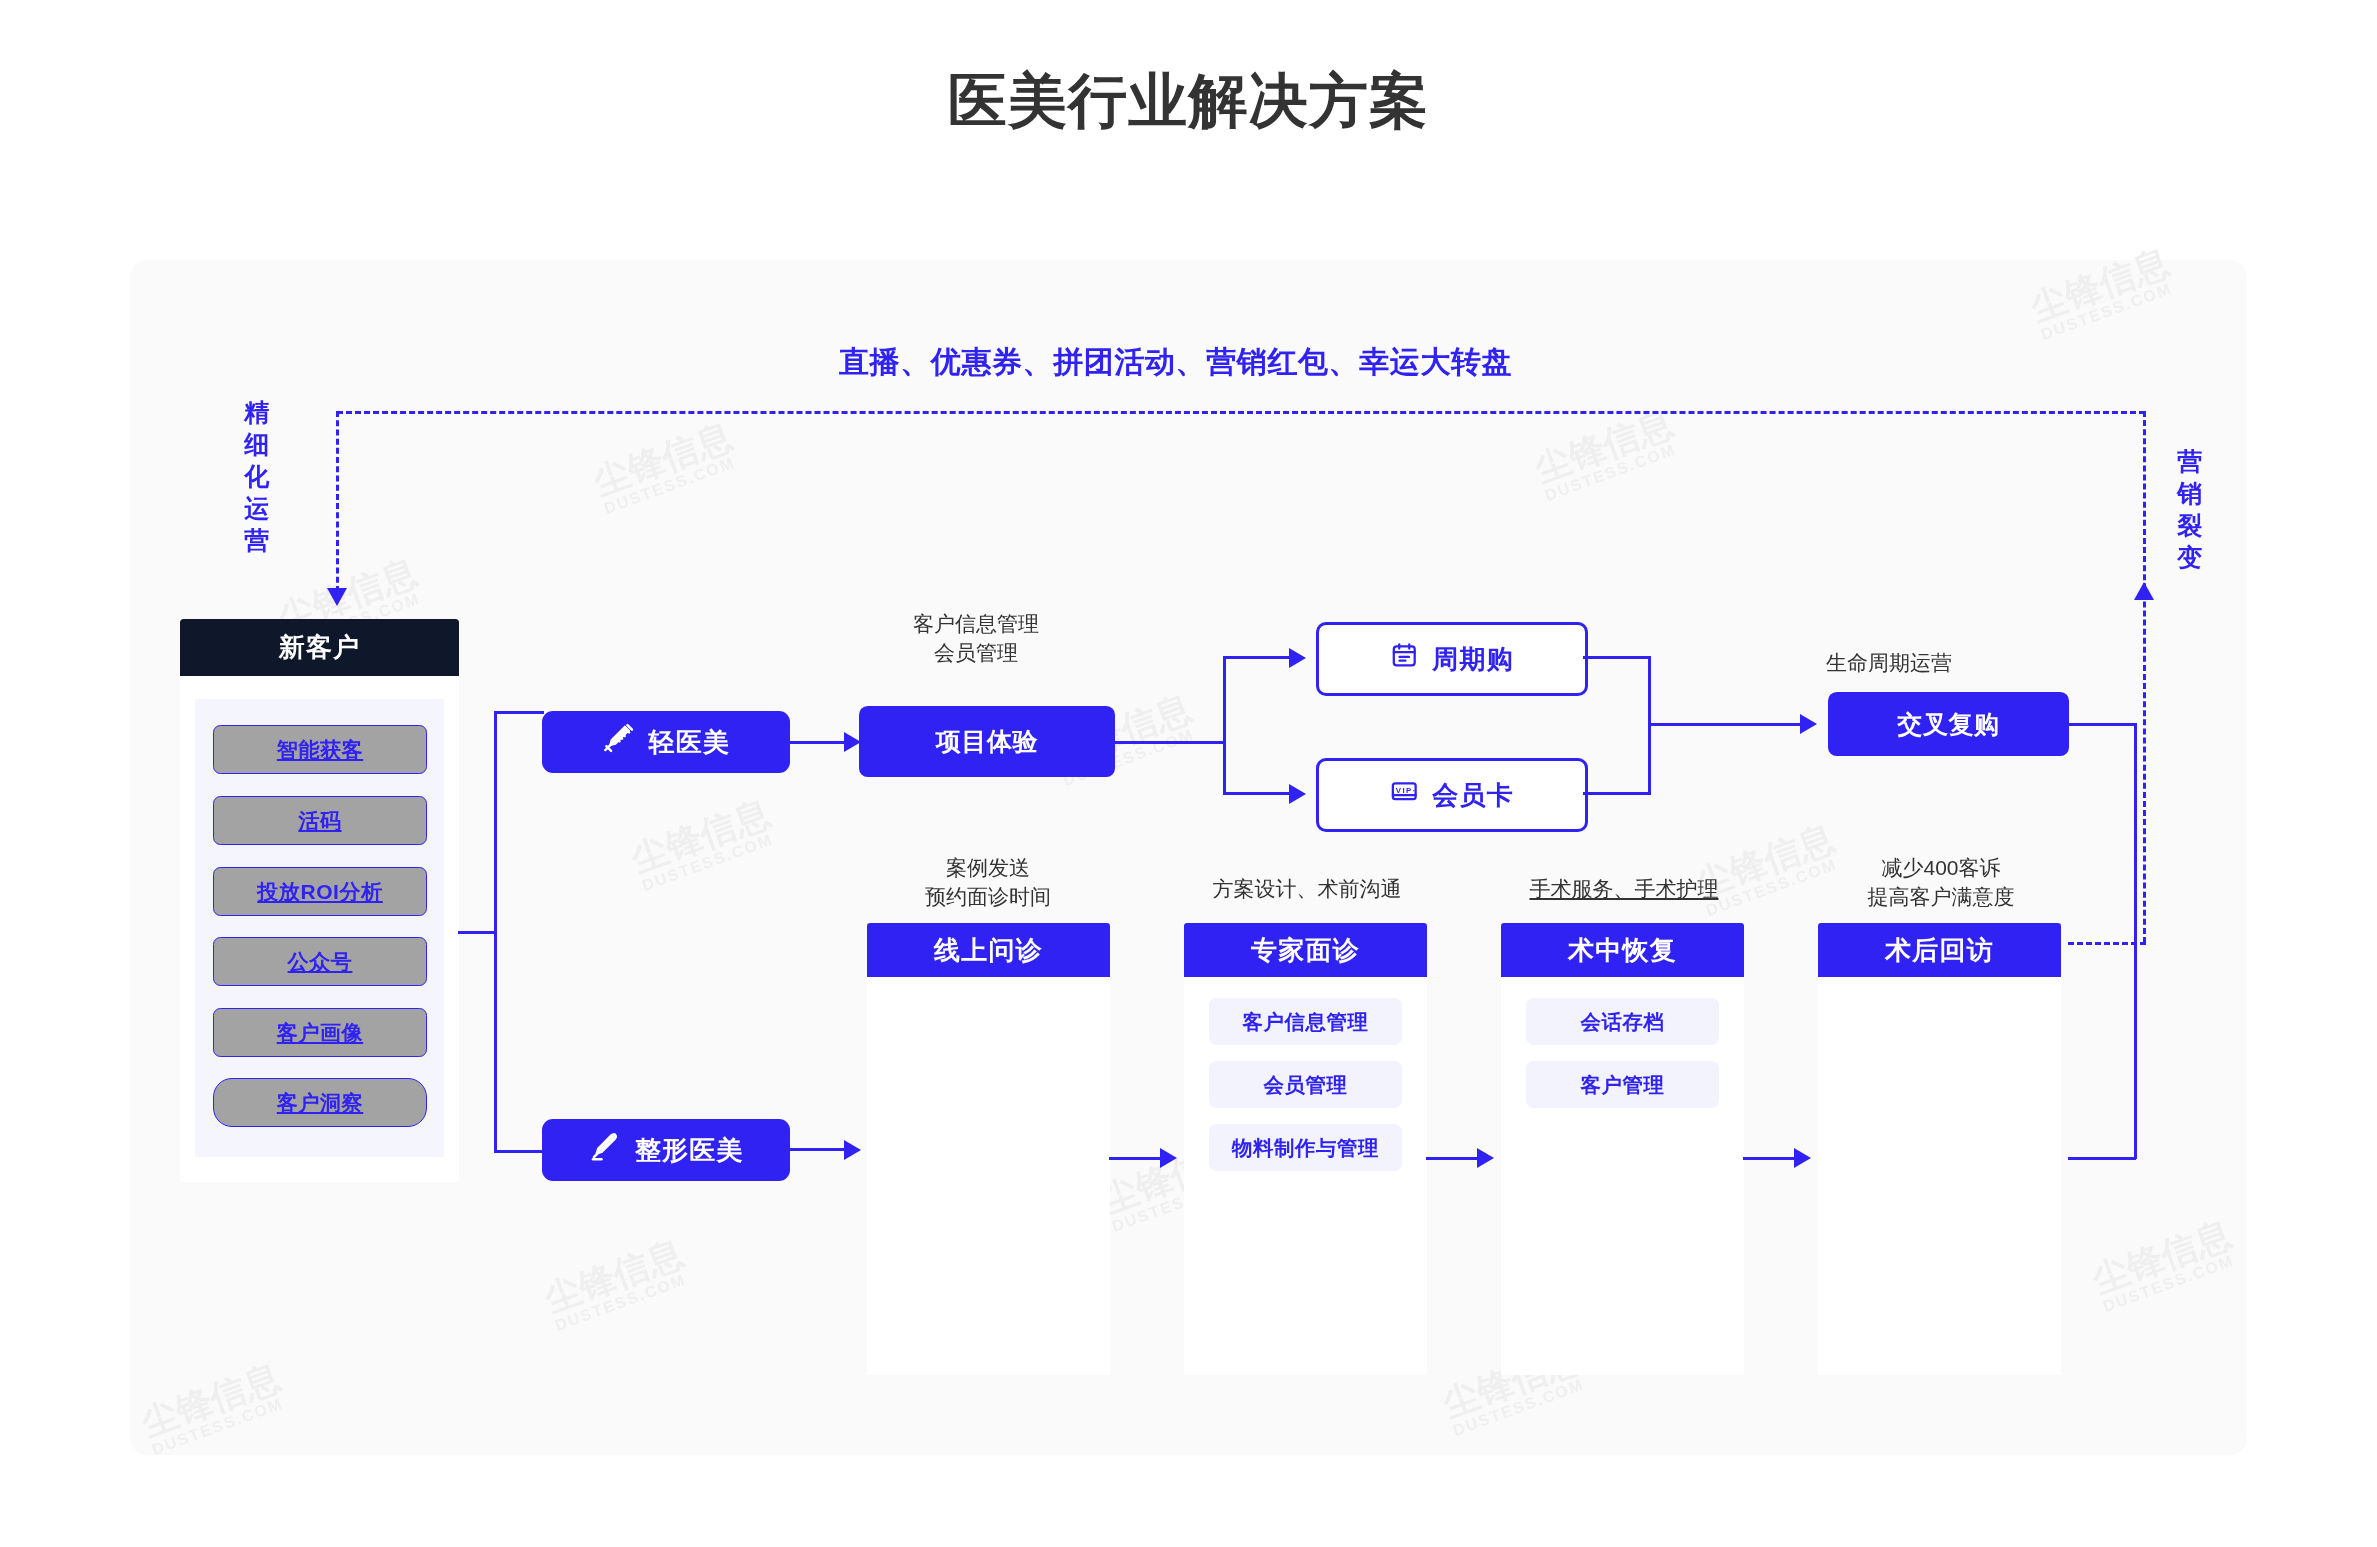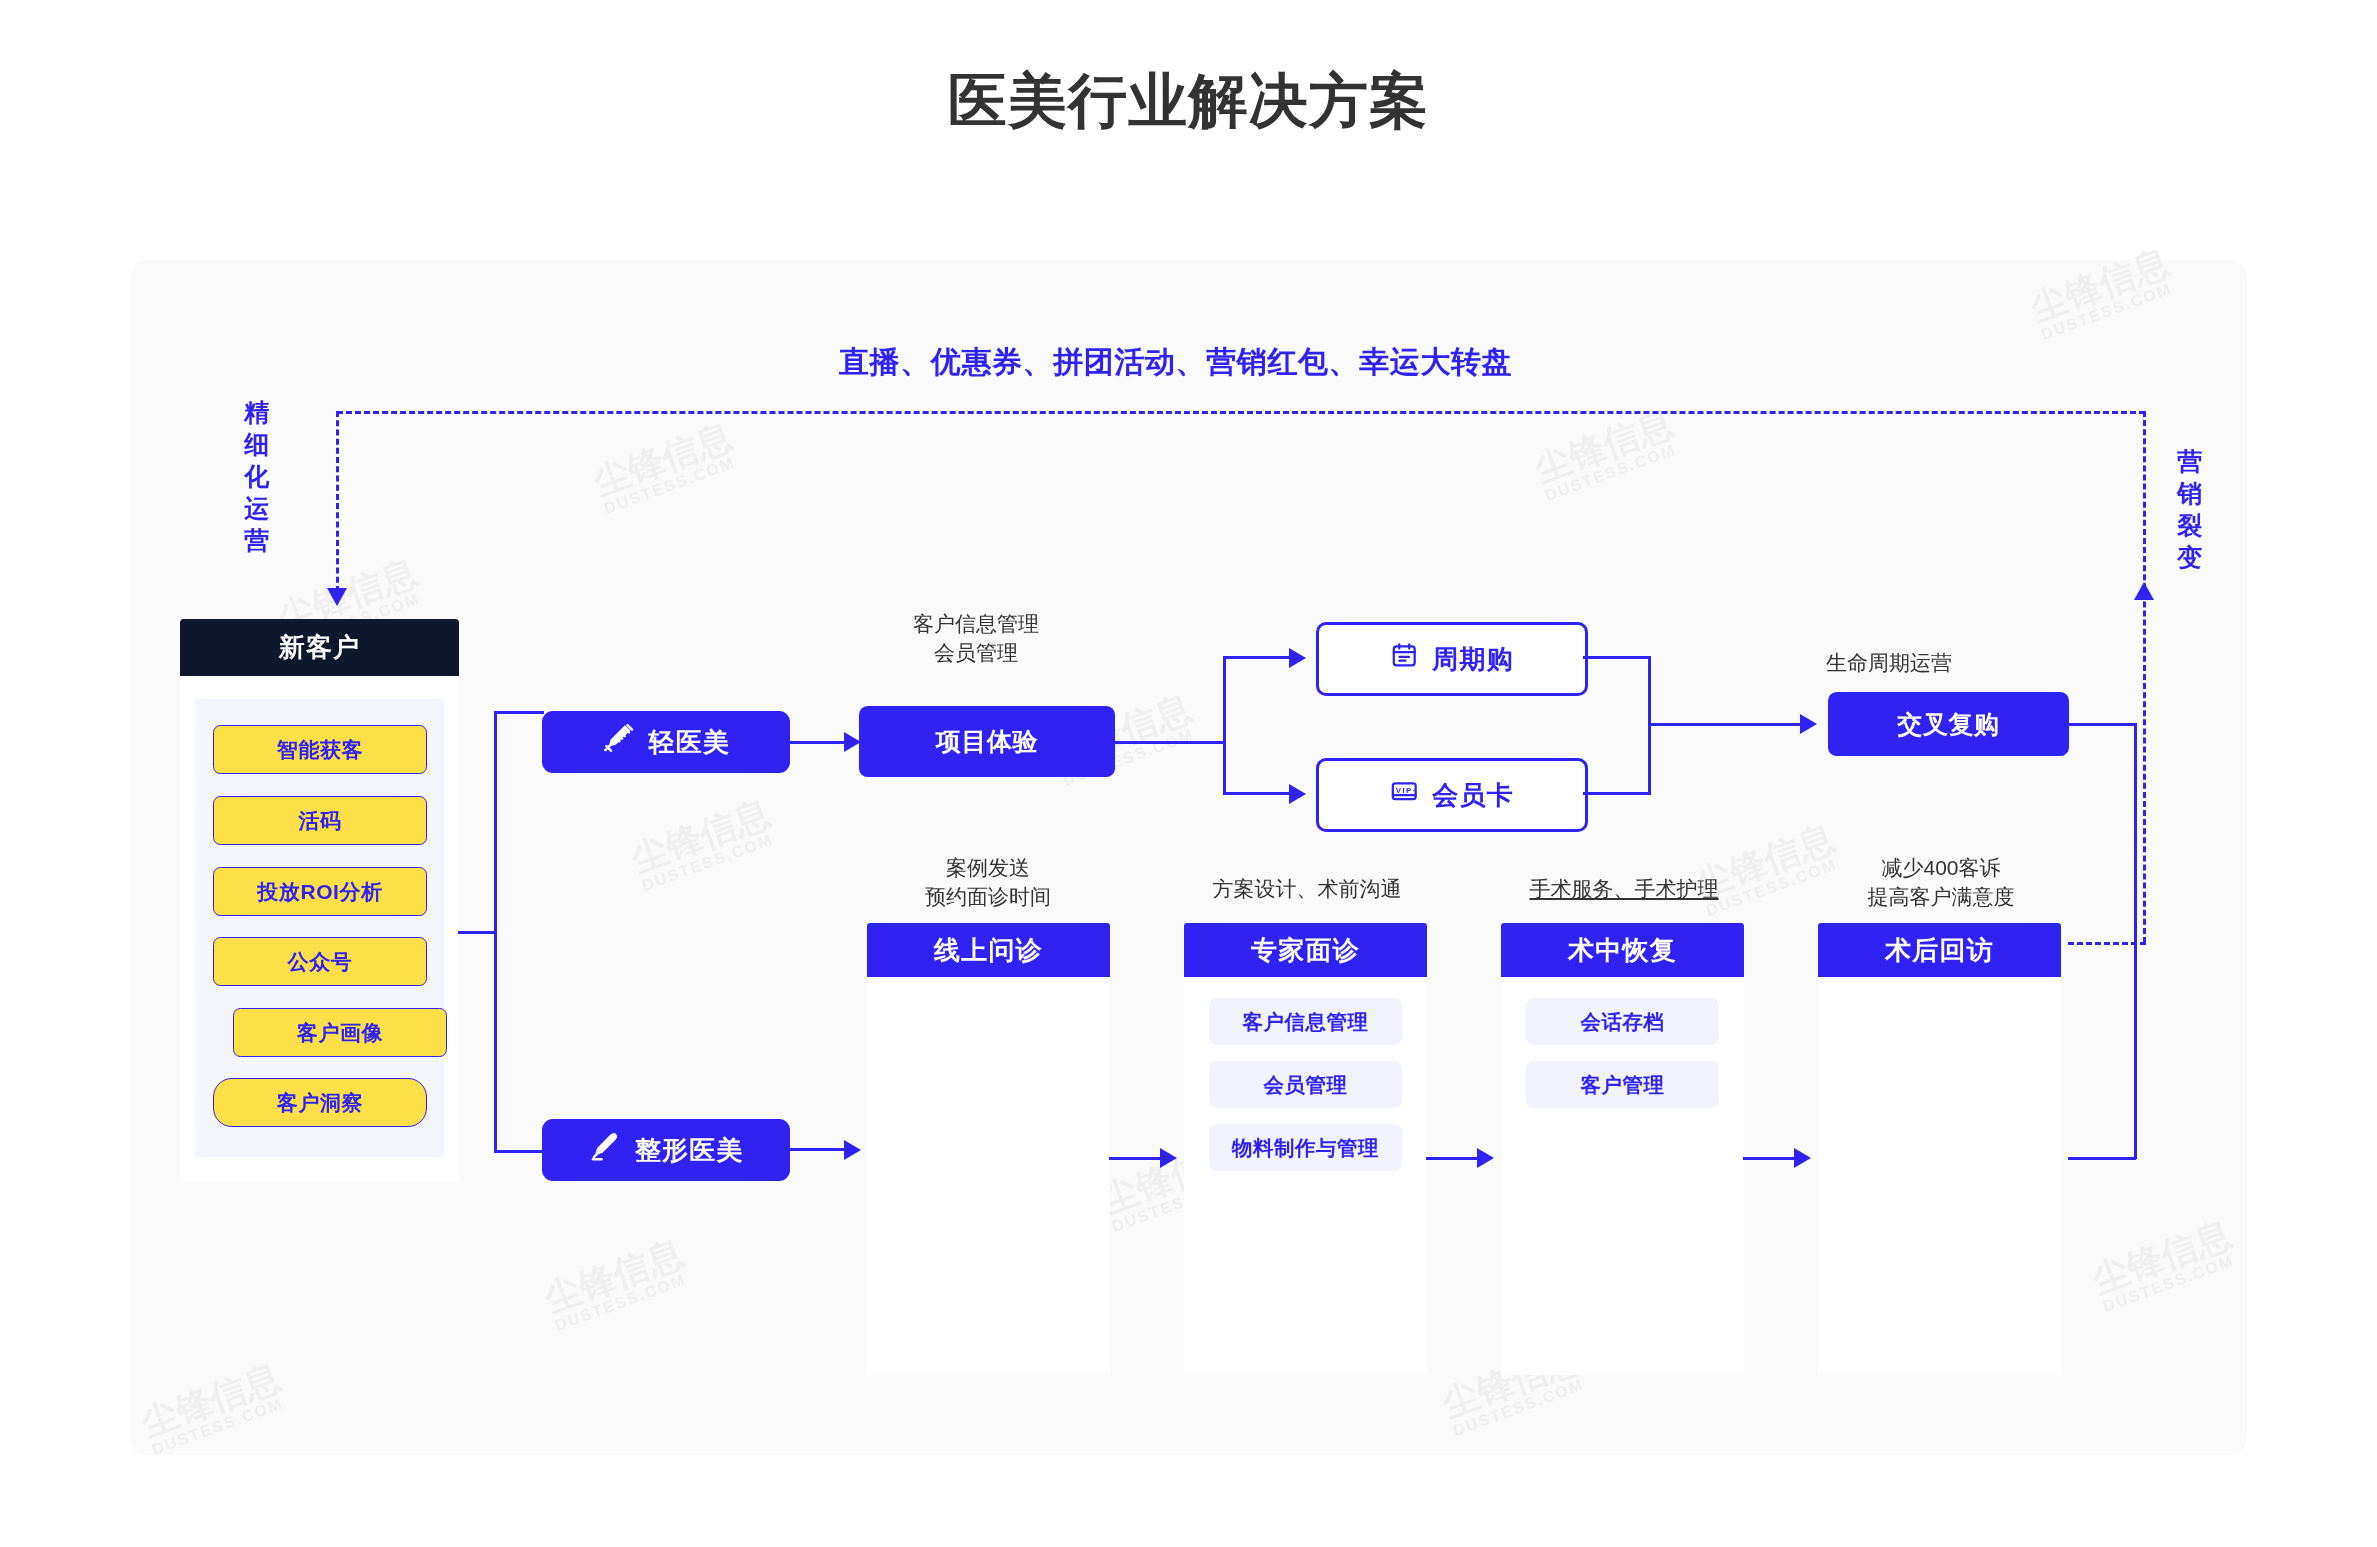--- a/index.html
+++ b/index.html
@@ -69,23 +69,23 @@
   
   .ncard{position:absolute;left:180px;top:619px;width:279px;height:563px;
          background:#ffffff;}
   .ncard .head{position:absolute;left:0;top:0;width:279px;height:57px;
        background:#0f172a;color:#fff;font-size:26px;font-weight:bold;
        display:flex;align-items:center;justify-content:center;letter-spacing:1.2px;
        border-radius:3.7px 3.7px 0 0;}
   .ncard .inner{position:absolute;left:15px;top:80px;width:249px;height:458px;
        background:#f4f5fd;}
   .nitem{position:absolute;left:33px;width:212px;height:47px;
-       background:#fde047;border:1.9px solid #2f22f2;border-radius:7.4px;
+       background:#a3a3a3;border:1.9px solid #2f22f2;border-radius:7.4px;
        display:flex;align-items:center;justify-content:center;
-       color:#2f22f2;font-size:21px;font-weight:bold;letter-spacing:0.6px;}
+       color:#2f22f2;font-size:21px;font-weight:bold;letter-spacing:0.6px;text-decoration:underline;}
 
   
   .pill{position:absolute;width:248px;height:62px;background:#2f22f2;
         border-radius:11px;display:flex;align-items:center;justify-content:center;
         gap:13.6px;color:#fff;font-size:26px;font-weight:bold;letter-spacing:1.2px;}
   .pill svg{flex:0 0 auto;}
 
   
   .obox{position:absolute;width:266px;height:68px;background:#ffffff;
         border:3.1px solid #2f22f2;border-radius:10px;
@@ -150,21 +150,21 @@
   <div class="vlabel" style="left:243px;top:396px;">精细化运营</div>
   <div class="vlabel" style="left:2176px;top:445px;">营销裂变</div>
 
   <div class="ncard">
     <div class="head">新客户</div>
     <div class="inner"></div>
     <div class="nitem" style="top:106px;">智能获客</div>
     <div class="nitem" style="top:177px;">活码</div>
     <div class="nitem" style="top:248px;">投放ROI分析</div>
     <div class="nitem" style="top:318px;">公众号</div>
-    <div class="nitem" style="top:389px;margin-left:20px;">客户画像</div>
+    <div class="nitem" style="top:389px;">客户画像</div>
     <div class="nitem" style="top:459px;border-radius:19px;">客户洞察</div>
   </div>
 
   <div class="line hline" style="left:458px;top:931px;width:37px;"></div>
   <div class="line vline" style="left:494px;top:711px;height:441px;"></div>
   <div class="line hline" style="left:494px;top:711px;width:50px;"></div>
   <div class="line hline" style="left:494px;top:1150px;width:50px;"></div>
 
   <div class="pill" style="left:542px;top:711px;">
     <span>

